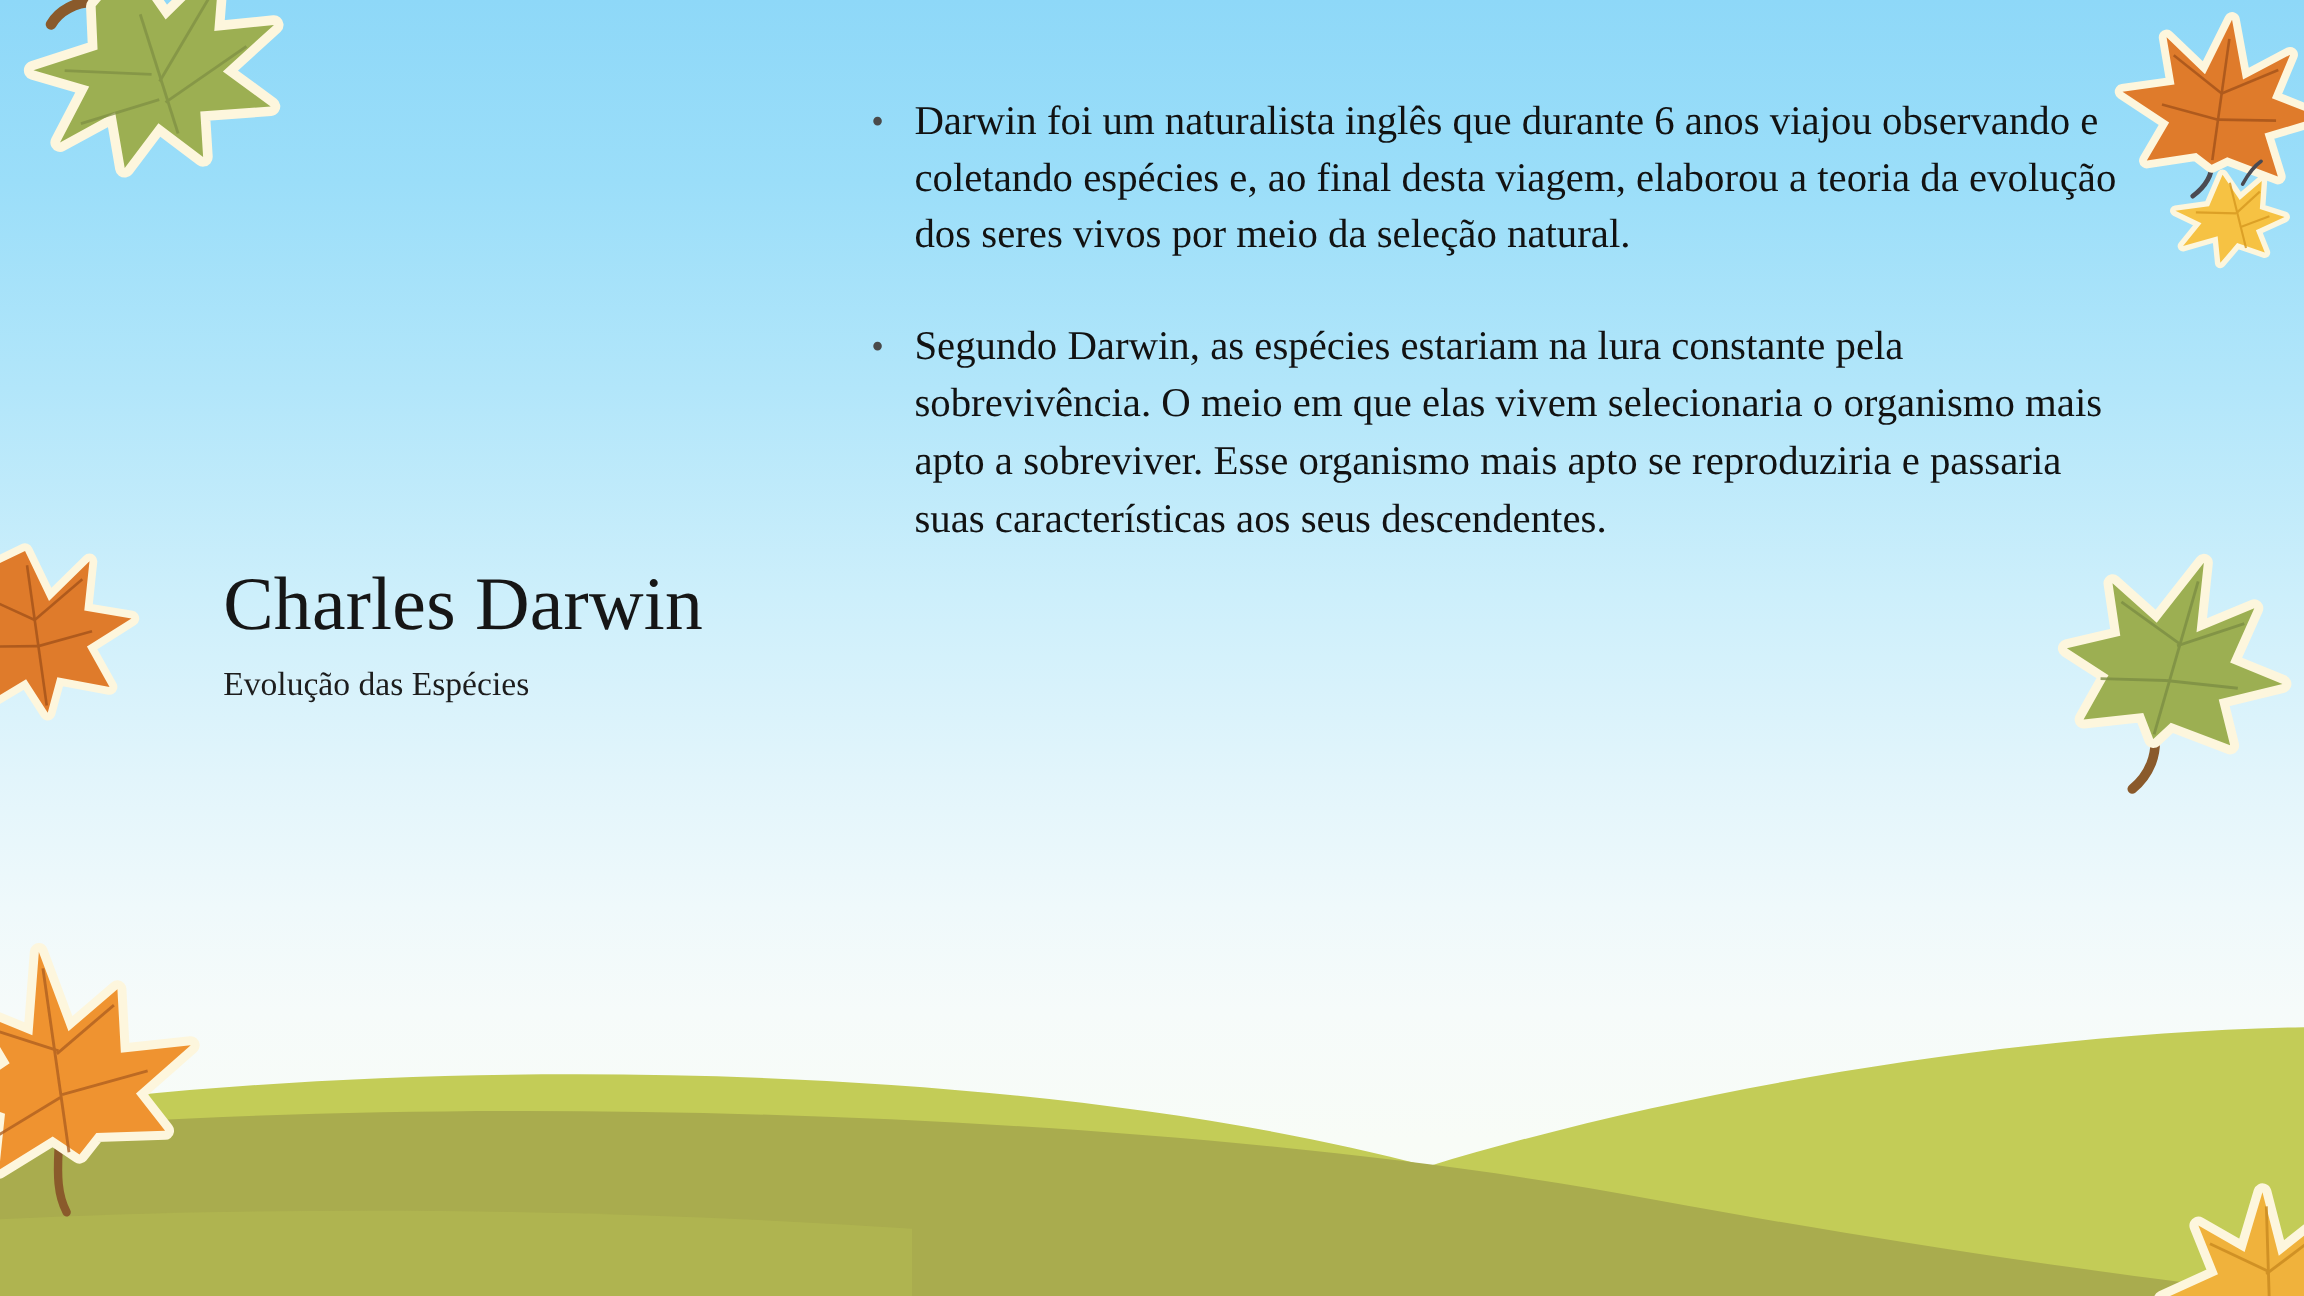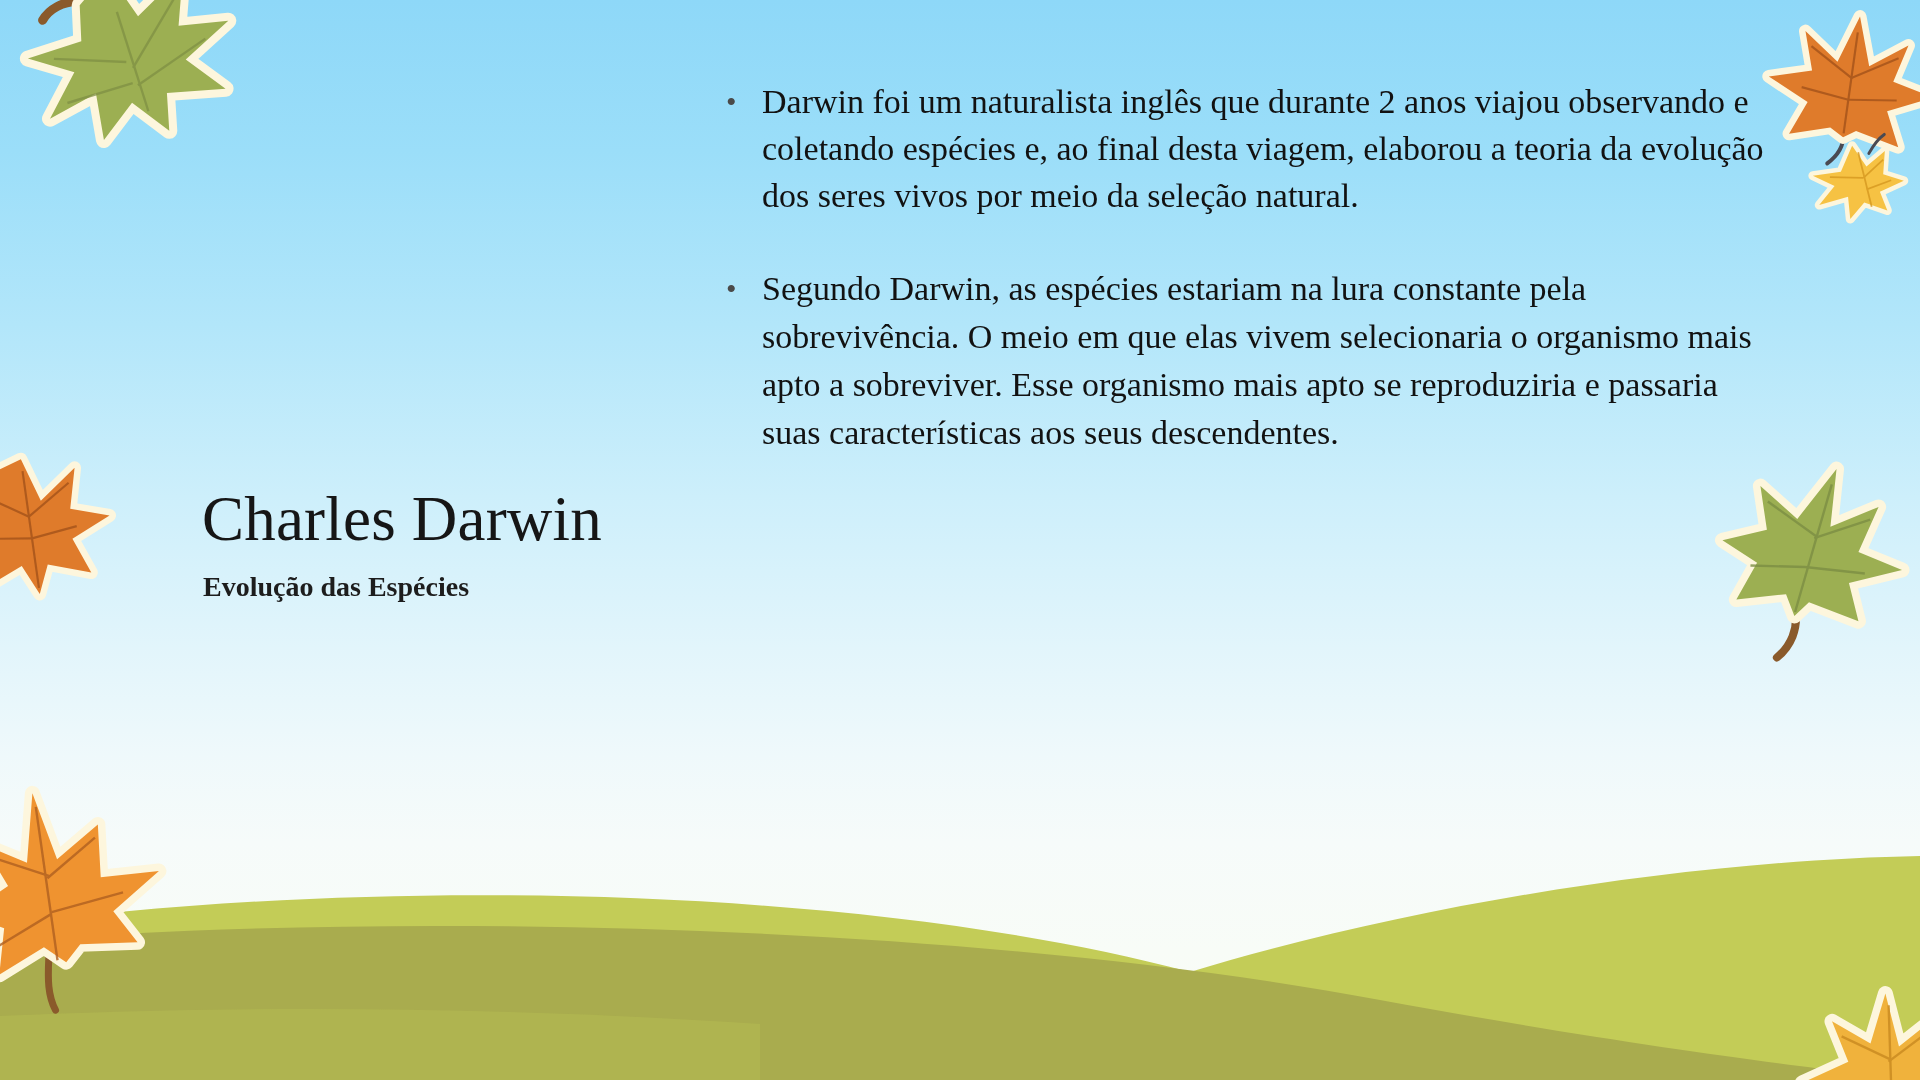--- a/index.html
+++ b/index.html
@@ -28,32 +28,32 @@
   .leaf{position:absolute;}
   .leaf svg{display:block;overflow:visible;}
 
   
   .title-block{
     position:absolute;
     left:186px;top:470px;
     width:520px;
   }
   .slide-title{
-    margin:16px;
+    margin:0;
     font-family:"Liberation Serif",serif;
     font-weight:400;
     font-size:63px;
     line-height:1.05;
     color:#161616;
     letter-spacing:.2px;
   }
   .slide-subtitle{
-    margin:18px 0 0 17px;
-    font-family:"Liberation Serif",serif;
-    font-weight:700;
+    margin:18px 0 0 0;
+    font-family:"Liberation Serif",serif;
+    font-weight:400;
     font-size:28px;
     line-height:1.2;
     color:#1d1d1d;
   }
 
   
   .body-block{
     position:absolute;
     left:726px;top:78px;
     width:1046px;
@@ -206,21 +206,21 @@
 
   <div class="title-block">
     <h1 class="slide-title">Charles Darwin</h1>
     <p class="slide-subtitle">Evolução das Espécies</p>
   </div>
 
   <div class="body-block">
 
     <div class="bullet">
       <span class="bullet-marker">•</span>
-      <span class="bullet-text">Darwin foi um naturalista inglês que durante 2 anos viajou observando e coletando espécies e, ao final desta viagem, elaborou a teoria da evolução dos seres vivos por meio da seleção natural.</span>
+      <span class="bullet-text">Darwin foi um naturalista inglês que durante 6 anos viajou observando e coletando espécies e, ao final desta viagem, elaborou a teoria da evolução dos seres vivos por meio da seleção natural.</span>
     </div>
 
     <div class="bullet is-bold">
       <span class="bullet-marker">•</span>
       <span class="bullet-text">Segundo Darwin, as espécies estariam na lura constante pela sobrevivência. O meio em que elas vivem selecionaria o organismo mais apto a sobreviver. Esse organismo mais apto se reproduziria e passaria suas características aos seus descendentes.</span>
     </div>
 
   </div>
 
 </div>

